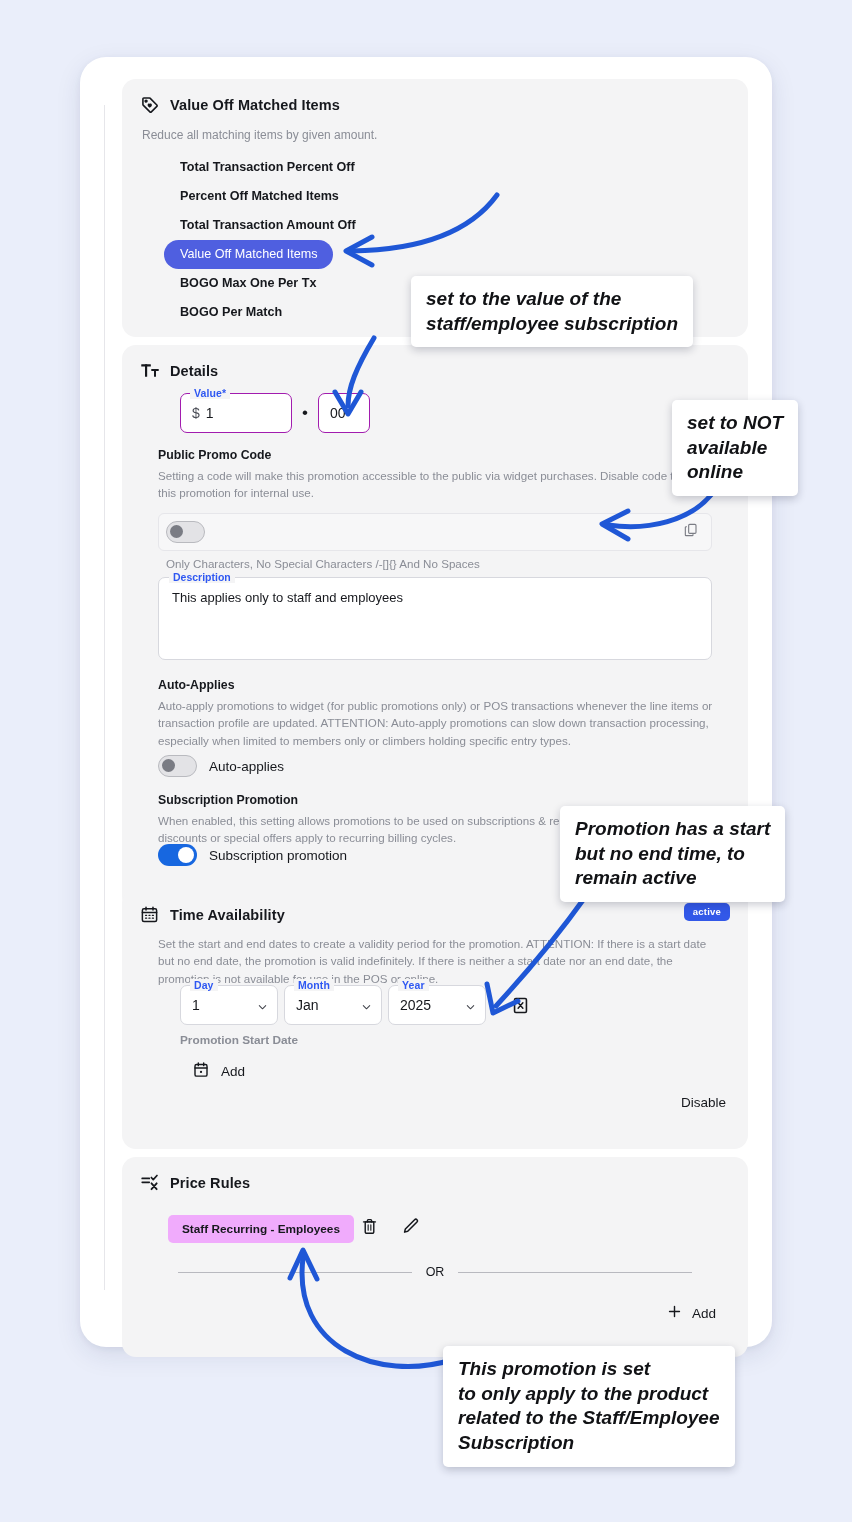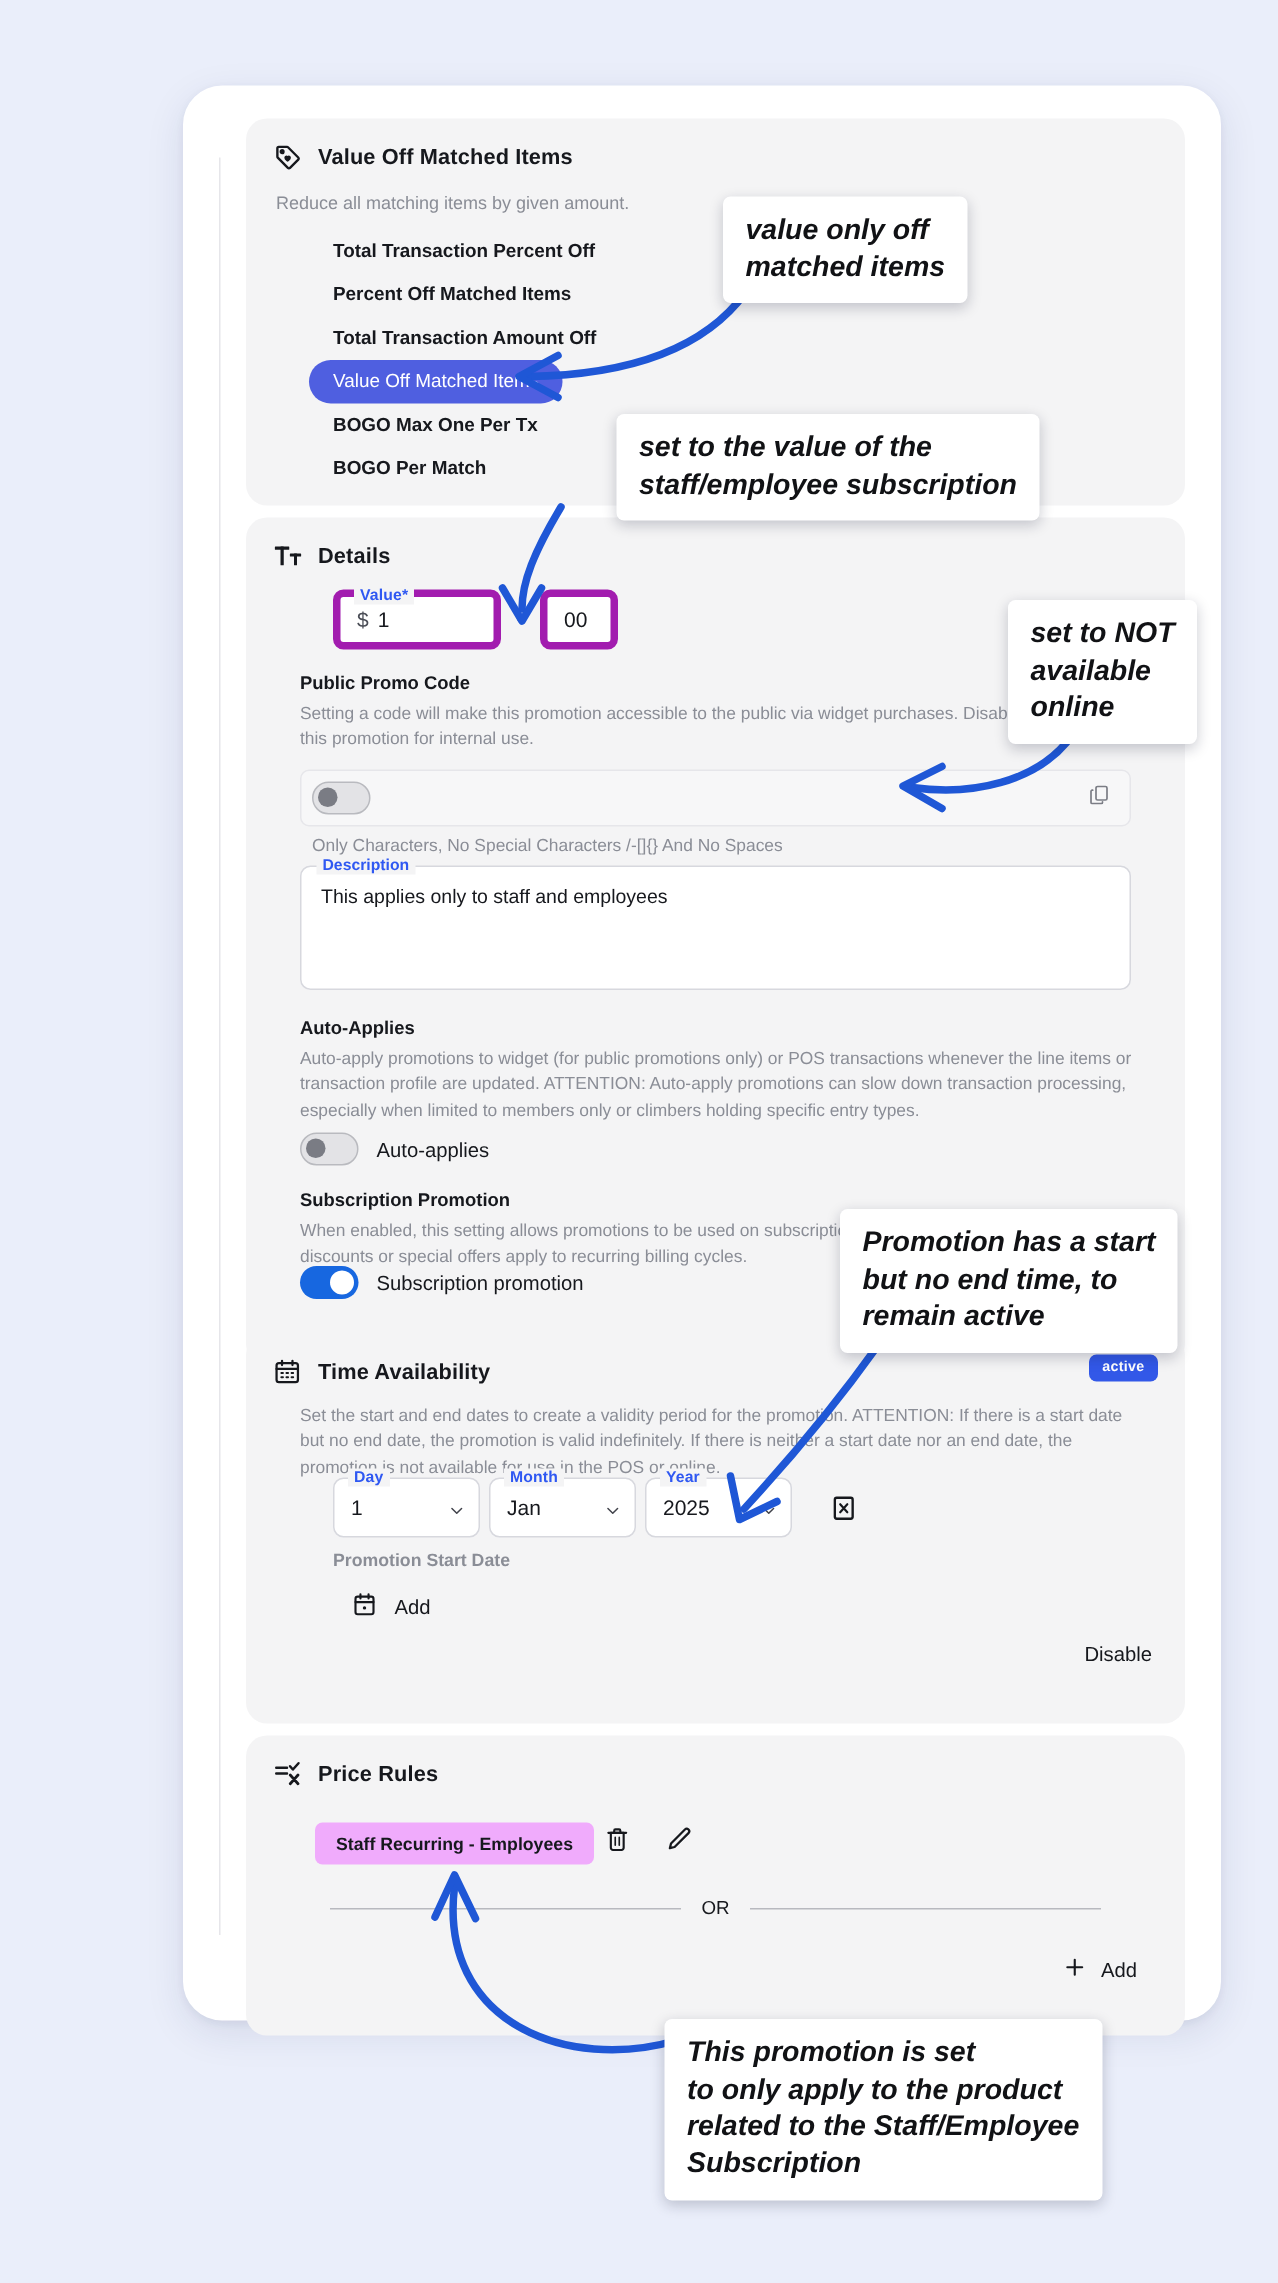--- a/index.html
+++ b/index.html
@@ -14,21 +14,20 @@
   }
 
   
   .device {
     position: absolute;
     left: 80px; top: 57px;
     width: 692px; height: 1290px;
     background: #ffffff;
     border-radius: 26px;
     box-shadow: 0 8px 26px rgba(30,40,90,.10), 0 2px 6px rgba(30,40,90,.06);
-    margin-left: 42px;
   }
   .scroll-track {
     position: absolute;
     left: 24px; top: 48px;
     width: 1px; height: 1185px;
     background: #e6e6ea;
   }
 
   
   .panel {
@@ -60,21 +59,21 @@
   .type-item {
     font-size:12.6px; color:#16181d; font-weight:600;
     padding:6px 0; height:29px; line-height:17px;
   }
 
   
   .value-row { position:absolute; left:58px; top:48px; display:flex; align-items:flex-start; gap:0; }
   .field {
     position:relative;
     background:#ffffff;
-    border:5px solid #a21caf;
+    border:1px solid #a21caf;
     border-radius:7px;
     height:40px;
     display:flex; align-items:center;
     padding:0 11px;
     font-size:14px; color:#16181d;
   }
   .field.val { width:112px; }
   .field.cents { width:52px; margin-left:26px; }
   .fl {
     position:absolute; top:-7px; left:9px;
@@ -417,22 +416,20 @@
       <path d="M628 511 L 602 524 L 628 539"></path>
 
       <path d="M586 896 C 556 938, 520 980, 496 1006"></path>
       <path d="M487 984 L 493 1013 L 518 1001"></path>
 
       <path d="M452 1360 C 378 1382, 292 1348, 303 1258"></path>
       <path d="M290 1278 L 303 1250 L 317 1279"></path>
     </g>
   </svg>
 
-  <div class="callout c1">value only off
-matched items</div>
   <div class="callout c2">set to the value of the
 staff/employee subscription</div>
   <div class="callout c3">set to NOT
 available
 online</div>
   <div class="callout c4">Promotion has a start
 but no end time, to
 remain active</div>
   <div class="callout c5">This promotion is set
 to only apply to the product

